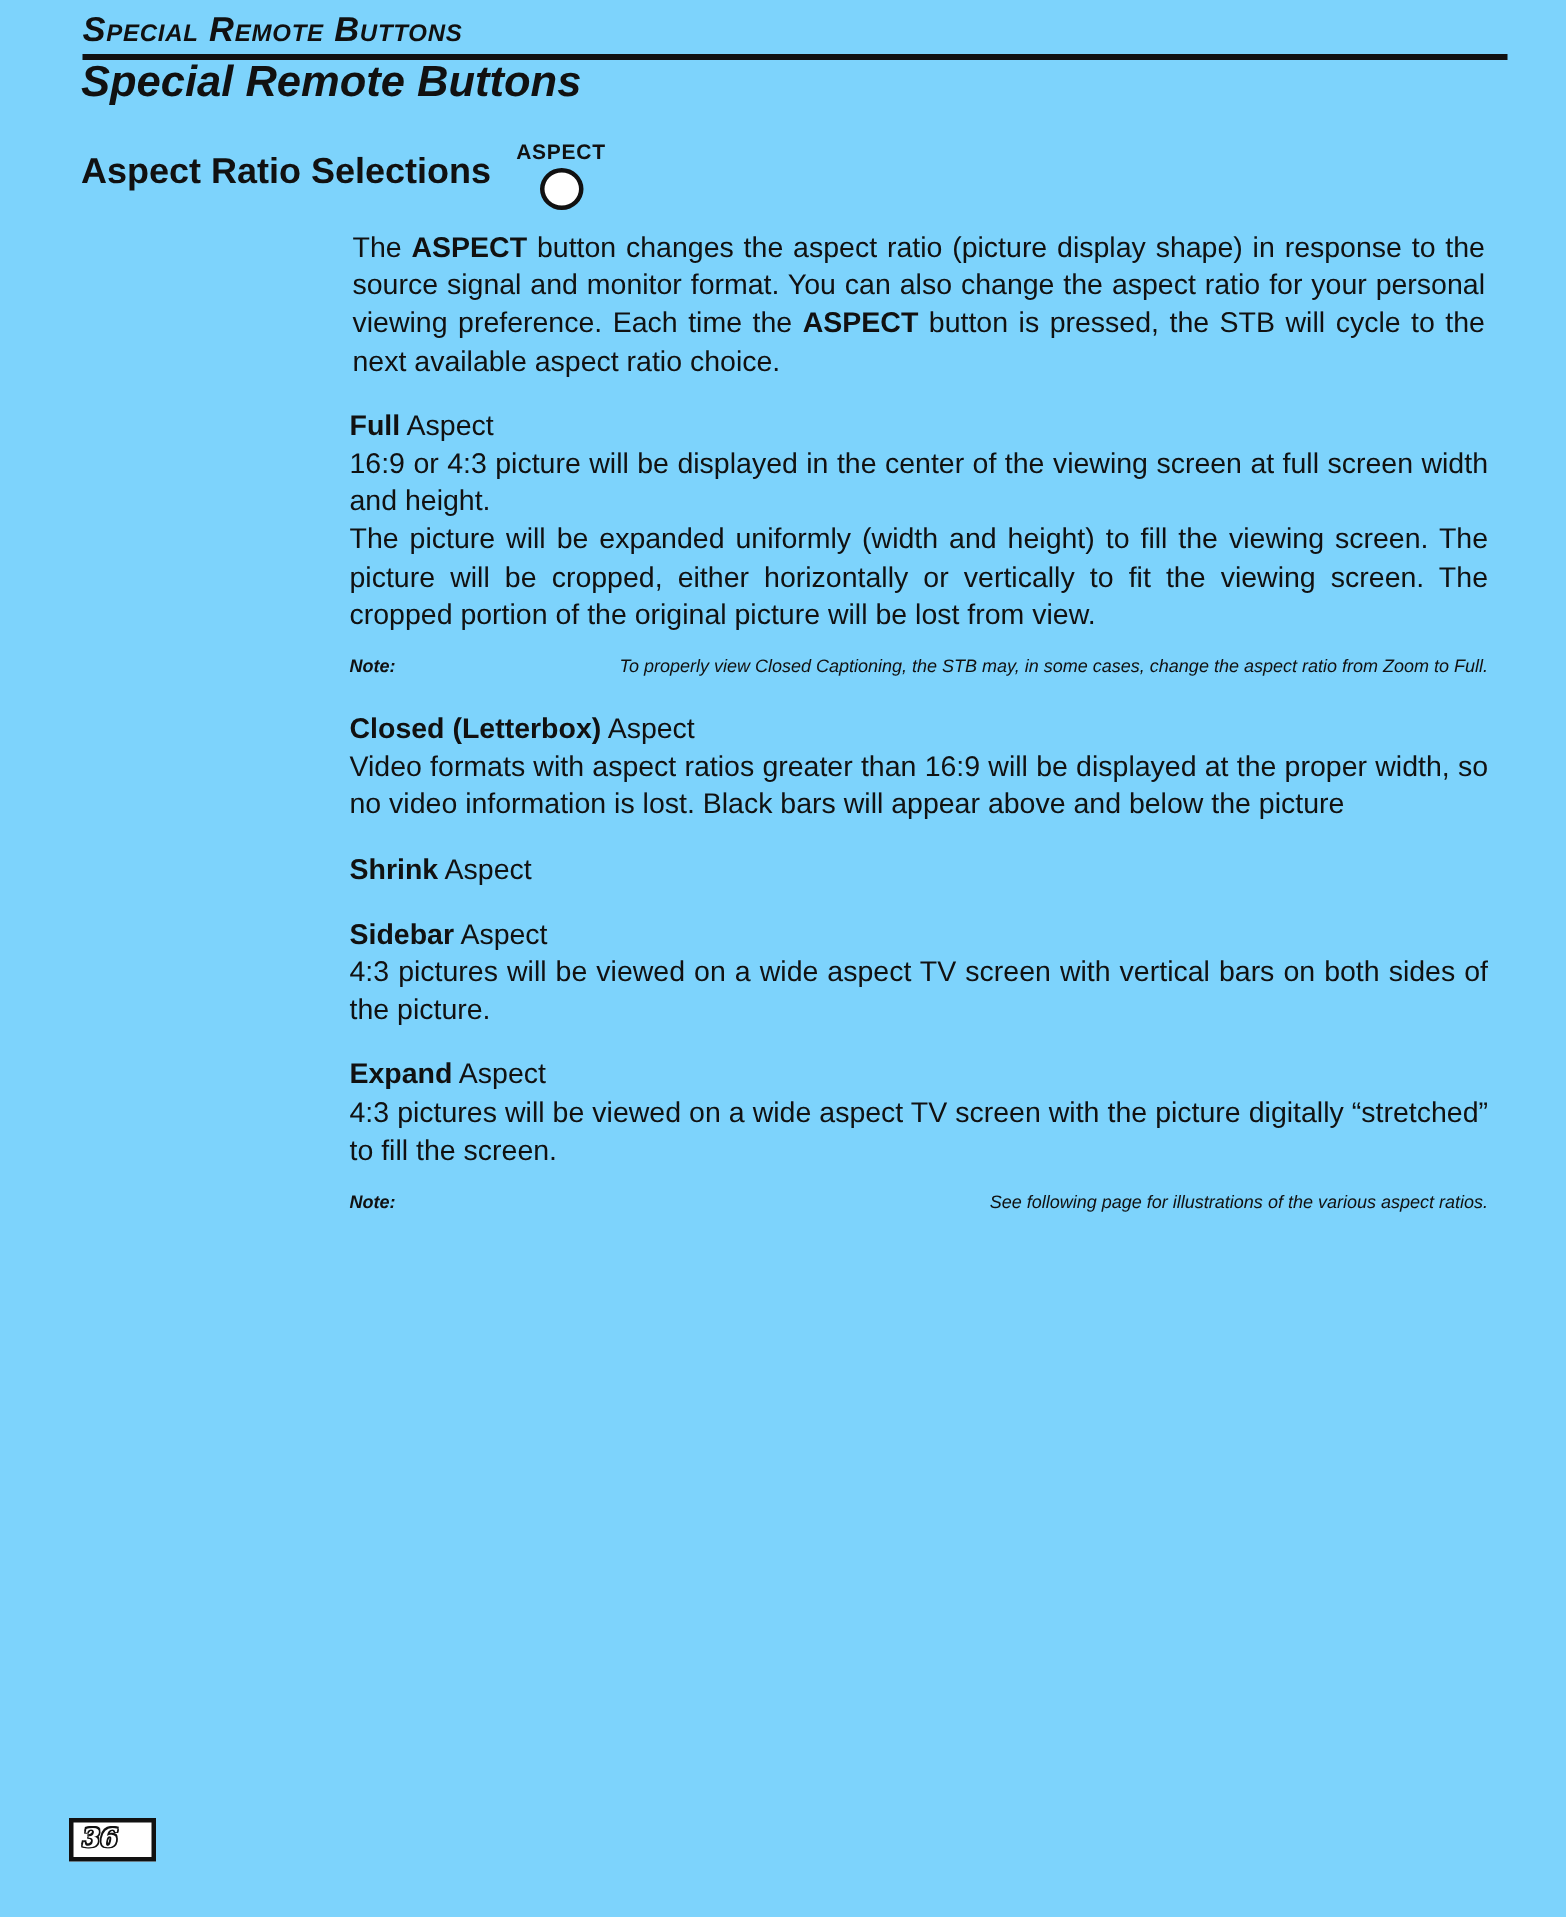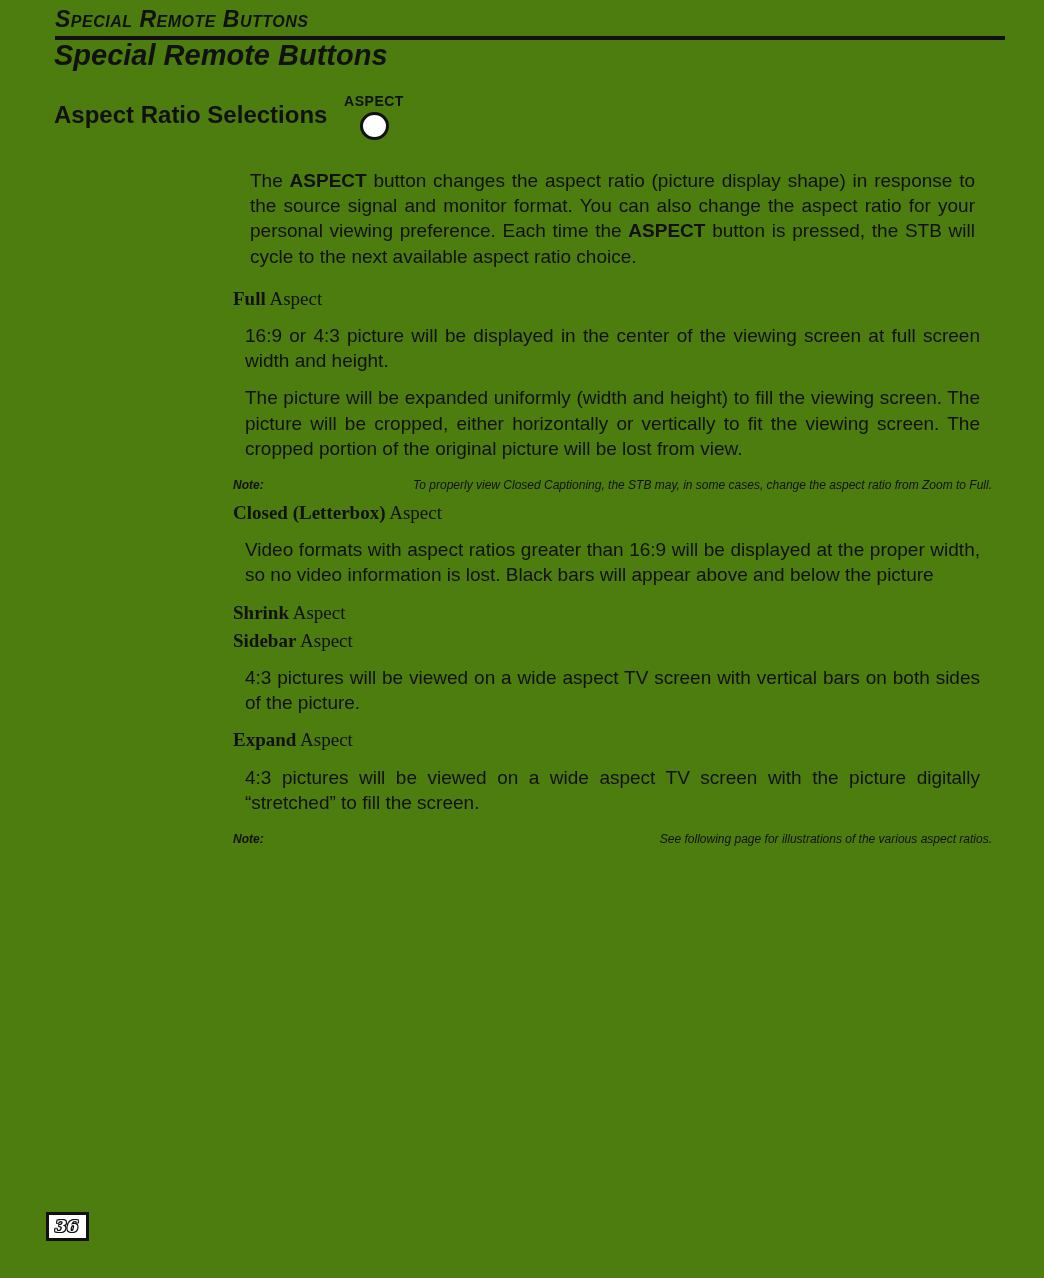--- a/index.html
+++ b/index.html
@@ -1,21 +1,21 @@
 <!DOCTYPE html>
 <html><head>
 <meta charset="utf-8">
 <style>
   * { box-sizing: border-box; }
   html, body { margin: 0; padding: 0; background: #ffffff; }
   .page {
     position: relative;
     width: 1044px;
     height: 1278px;
-    background: #4d7c0f;
+    background: #7dd3fc;
     color: #0a0a0a;
     font-family: "Liberation Sans", sans-serif;
     overflow: hidden;
   }
   .running-head {
     position: absolute;
     left: 55px;
     top: 6px;
     font-size: 23px;
     font-weight: bold;
@@ -72,44 +72,44 @@
   }
   .content {
     position: absolute;
     left: 233px;
     top: 151px;
     width: 759px;
     font-size: 19px;
     line-height: 25.2px;
     color: #111;
   }
-  .para { text-align: justify; margin: 17px; }
+  .para { text-align: justify; margin: 2px; }
   .b { font-weight: bold; }
-  .aspect-head { margin-top: 3px; font-family: Liberation Serif, serif; }
-  .aspect-body { text-align: justify; margin: 12px; }
+  .aspect-head { margin-top: 18px; }
+  .aspect-body { text-align: justify; margin: 0; }
   .note {
     display: flex;
     margin-top: 9px;
     margin-bottom: 3px;
     font-style: italic;
     font-size: 12px;
     line-height: 24px;
   }
   .note-label {
     flex: 0 0 75px;
     font-weight: bold;
   }
   .note-text { flex: 1; text-align: right; }
   .page-number-box {
     position: absolute;
     left: 46px;
     top: 1212px;
     border: 3px solid #111;
     background: #fff;
-    padding: 1px 7px 2px 6px;
+    padding: 1px 22px 2px 6px;
   }
   .page-number {
     font-family: "DejaVu Serif", serif;
     font-size: 17px;
     font-weight: bold;
     font-style: italic;
     color: #ffffff;
     text-shadow:
       -1px -1px 0 #111, 1px -1px 0 #111, -1px 1px 0 #111, 1px 1px 0 #111,
       0 -1px 0 #111, 0 1px 0 #111, -1px 0 0 #111, 1px 0 0 #111;

